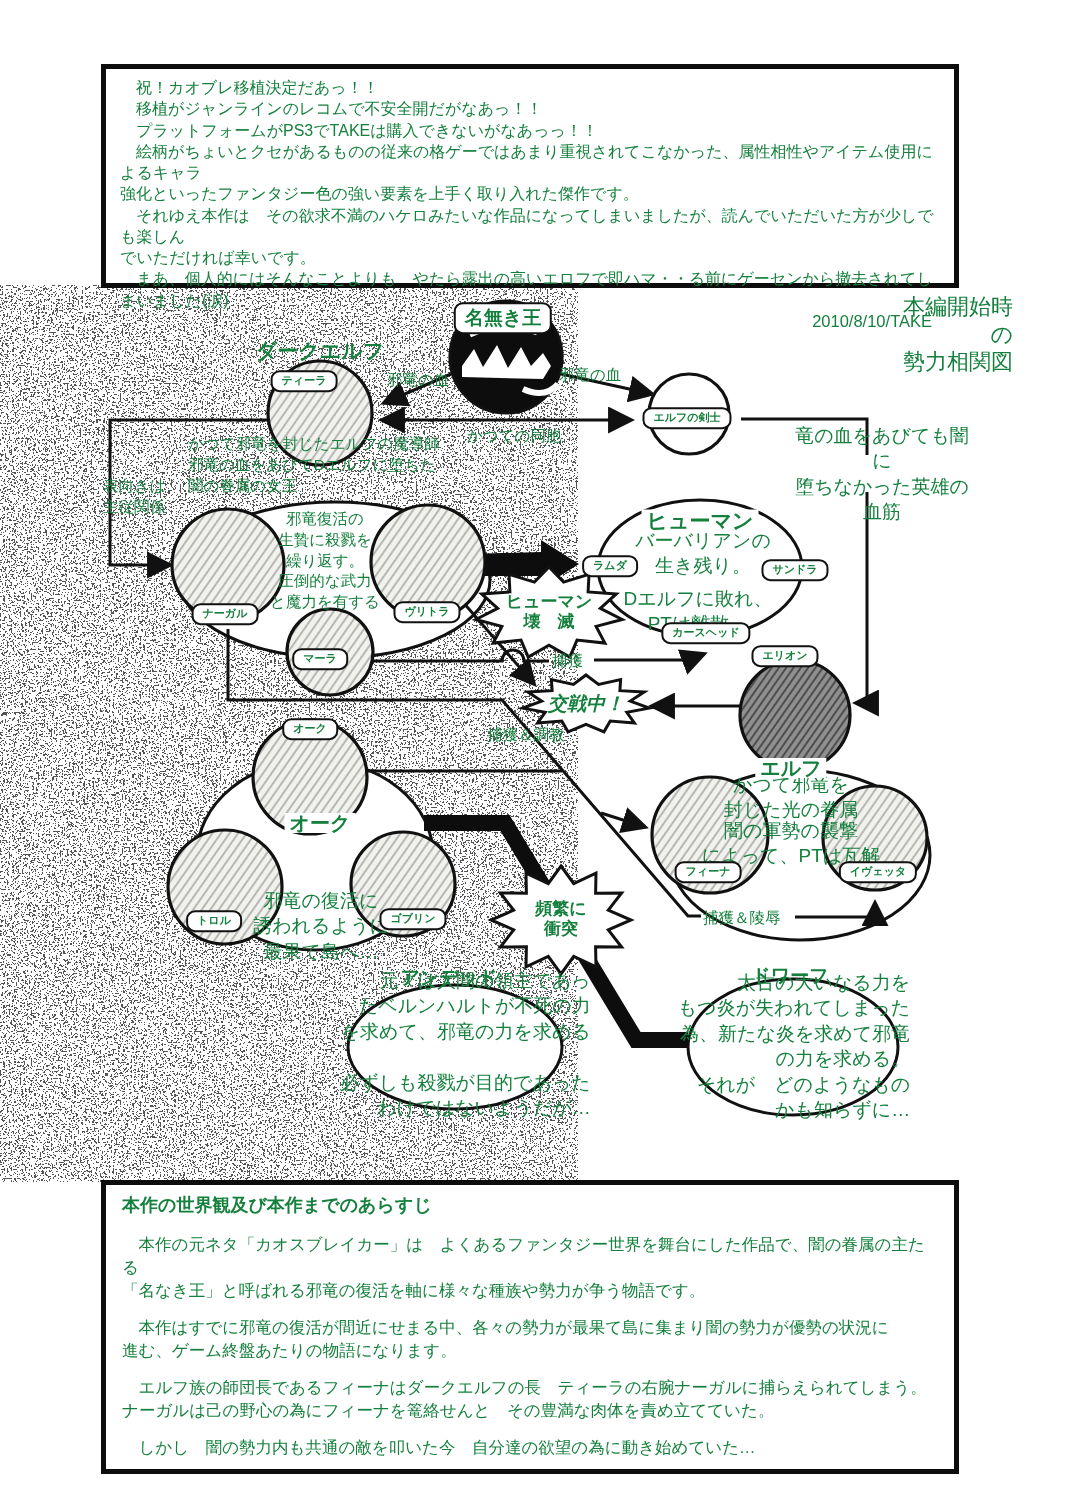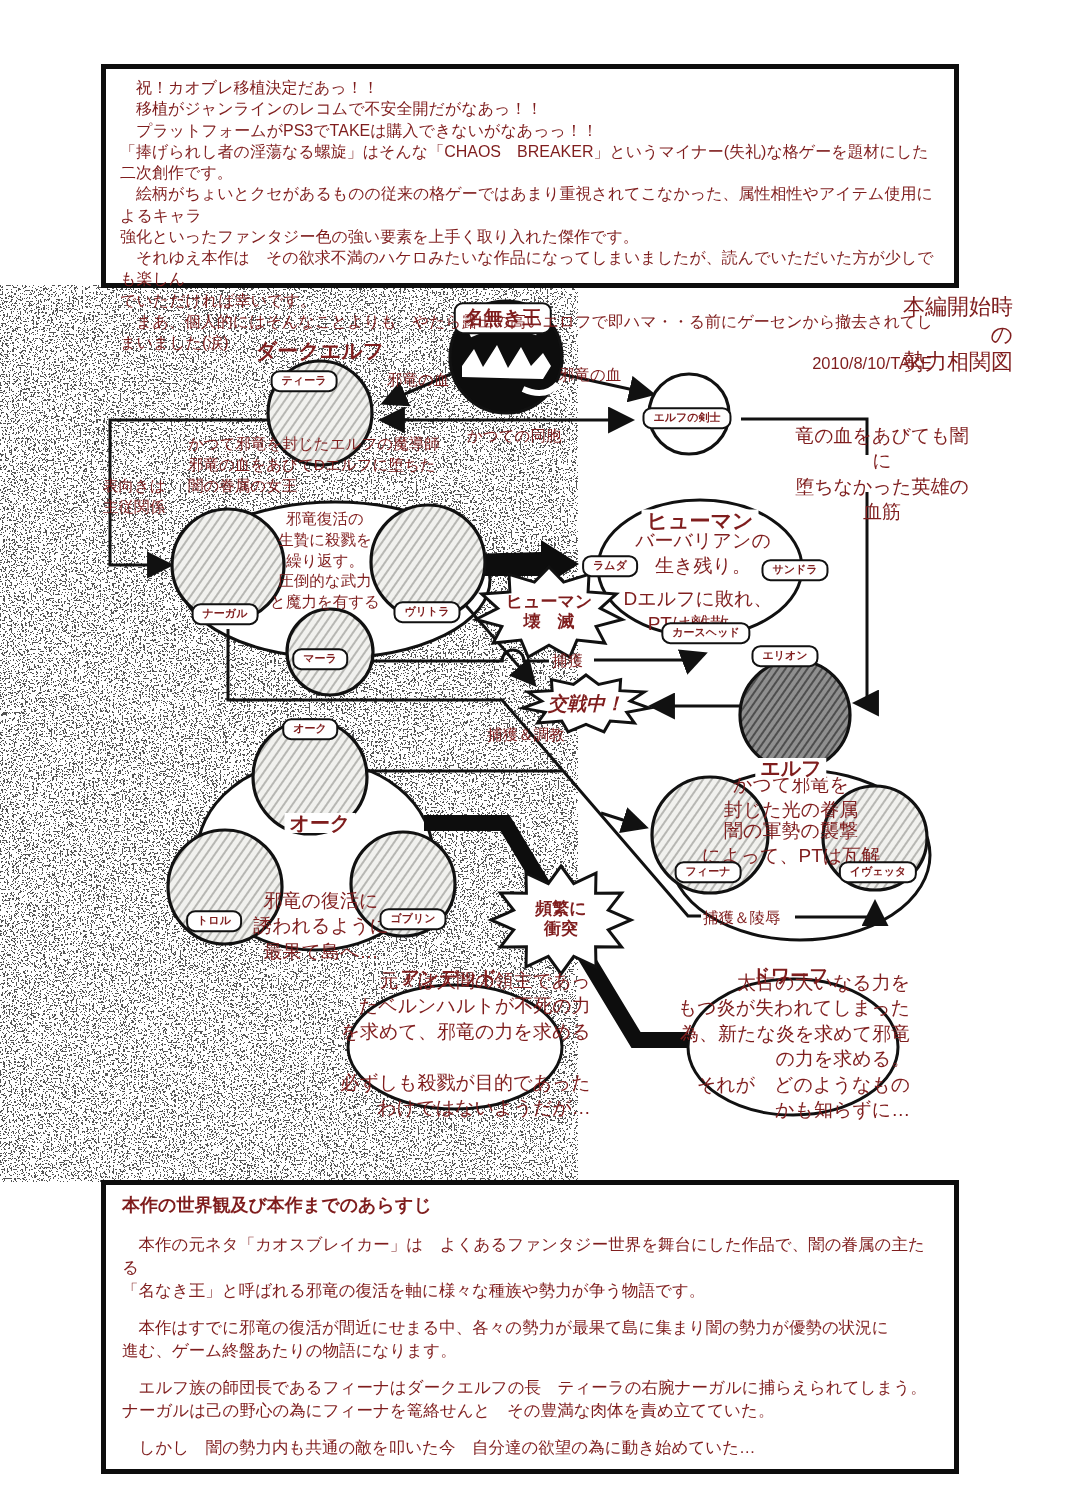--- a/index.html
+++ b/index.html
@@ -1,17 +1,17 @@
 <!DOCTYPE html>
 <html><head>
 <meta charset="utf-8">
 <style>
   html,body{margin:0;padding:0;background:#fff}
   #page{position:relative;width:1074px;height:1500px;background:#fff;overflow:hidden;
-        font-family:"Liberation Sans","DejaVu Sans",sans-serif;color:#7f1d1d}
+        font-family:"Liberation Sans","DejaVu Sans",sans-serif;color:#15803d}
   .abs{position:absolute}
   svg{display:block}
   .box{position:absolute;background:#fff;border:5px solid #0d0d0d;box-sizing:border-box;z-index:40}
   #introBox{left:101px;top:64px;width:858px;height:224px;padding:8px 14px 0;font-size:16px;line-height:1.33}
   .introLine{white-space:pre-wrap}
   .sig{text-align:right;padding-right:8px;font-size:16.5px}
   #storyBox{left:101px;top:1180px;width:858px;height:294px;padding:8px 16px 0;font-size:16.5px;line-height:1.42}
   #storyBox .bh{font-weight:bold;font-size:18px;margin-bottom:14px}
   .para{white-space:pre-wrap;margin-bottom:13px}
   .pill{position:absolute;transform:translate(-50%,-50%);background:#fff;border:2.5px solid #111;
@@ -109,21 +109,20 @@
 
     <polygon class="burst" fill="#fff" stroke="#111" stroke-width="3" points="549.0,567.0 563.6,582.1 589.0,574.3 588.1,591.9 616.3,593.9 600.3,608.4 622.2,619.5 596.1,626.4 604.9,643.1 577.0,640.1 569.8,657.1 549.0,645.2 528.2,657.1 521.0,640.1 493.1,643.1 501.9,626.4 475.8,619.5 497.7,608.4 481.7,593.9 509.9,591.9 509.0,574.3 534.4,582.1"></polygon>
     <polygon class="burst" fill="#fff" stroke="#111" stroke-width="3" points="586.0,675.0 598.6,684.5 620.6,679.6 619.9,690.7 644.2,692.0 630.3,701.1 649.3,708.1 626.8,712.4 634.4,723.0 610.2,721.1 604.0,731.8 586.0,724.3 568.0,731.8 561.8,721.1 537.6,723.0 545.2,712.4 522.7,708.1 541.7,701.1 527.8,692.0 552.1,690.7 551.4,679.6 573.4,684.5"></polygon>
     <polygon class="burst" fill="#fff" stroke="#111" stroke-width="3" points="561.0,866.0 573.7,883.5 596.0,873.2 595.6,893.3 621.6,893.0 608.3,910.2 631.0,920.0 608.3,929.8 621.6,947.0 595.6,946.7 596.0,966.8 573.7,956.5 561.0,974.0 548.3,956.5 526.0,966.8 526.4,946.7 500.4,947.0 513.7,929.8 491.0,920.0 513.7,910.2 500.4,893.0 526.4,893.3 526.0,873.2 548.3,883.5"></polygon>
   </svg>
 
   <div class="box" id="introBox">
     <div class="introLine">　祝！カオブレ移植決定だあっ！！</div>
     <div class="introLine">　移植がジャンラインのレコムで不安全開だがなあっ！！</div>
     <div class="introLine">　プラットフォームがPS3でTAKEは購入できないがなあっっ！！</div>
-    <div class="introLine">「捧げられし者の淫蕩なる螺旋」はそんな「CHAOS　BREAKER」というマイナー(失礼)な格ゲーを題材にした二次創作です。</div>
     <div class="introLine">　絵柄がちょいとクセがあるものの従来の格ゲーではあまり重視されてこなかった、属性相性やアイテム使用によるキャラ
 強化といったファンタジー色の強い要素を上手く取り入れた傑作です。</div>
     <div class="introLine">　それゆえ本作は　その欲求不満のハケロみたいな作品になってしまいましたが、読んでいただいた方が少しでも楽しん
 でいただければ幸いです。</div>
     <div class="introLine">　まあ、個人的にはそんなことよりも　やたら露出の高いエロフで即ハマ・・る前にゲーセンから撤去されてしまいました(涙)</div>
     <div class="sig">2010/8/10/TAKE</div>
   </div>
 
   <div id="title">本編開始時の
 勢力相関図</div>

